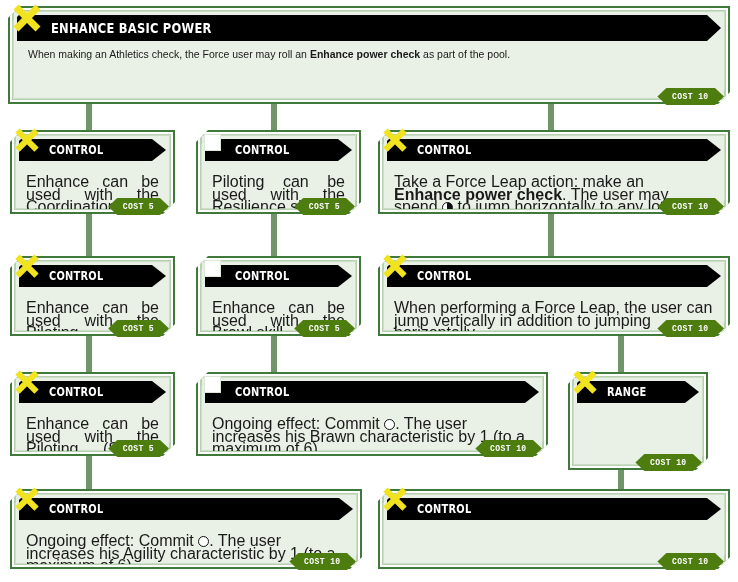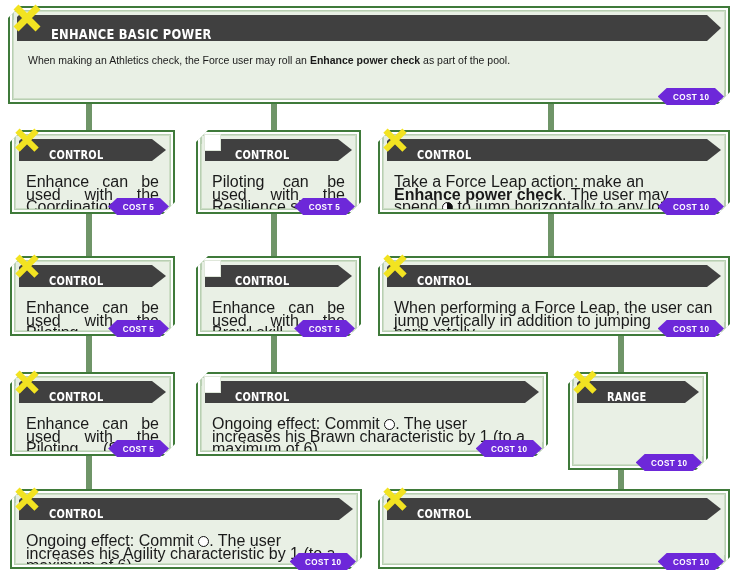--- a/index.html
+++ b/index.html
@@ -36,23 +36,23 @@
     border:1px solid #cddec6;
     clip-path:polygon(10px 0,100% 0,100% calc(100% - 10px),calc(100% - 10px) 100%,0 100%,0 10px);
     display:flex;flex-direction:column;
   }
 
   
   .hdr{
     position:relative;
     height:22px;
     margin:3px 3px 0 3px;
-    background:#404040;
+    background:#000000;
     clip-path:polygon(0 0, calc(100% - 14px) 0, 100% 50%, calc(100% - 14px) 100%, 0 100%);
-    display:flex;align-items:flex-end;
+    display:flex;align-items:center;
     flex:0 0 auto;
   }
   .card.big .hdr{height:26px;}
   .hdr .title{
     color:#ffffff;
     font-family:"DejaVu Sans", sans-serif;
     font-weight:bold;
     font-size:12px;
     letter-spacing:0.3px;
     transform:scaleX(0.82);
@@ -81,21 +81,21 @@
 
   
   .body{
     flex:1 1 auto;
     padding:15px 10px 0 10px;
     color:#1a1a1a;
     font-family:"Liberation Sans", sans-serif;
     font-size:16px;
     line-height:12.5px;
   }
-  .card.big .body{font-size:10.5px;line-height:14px;padding:12px 14px 0 14px;}
+  .card.big .body{font-size:10.5px;line-height:14px;padding:6px 14px 0 14px;}
   .body p{margin:0 0 1px 0;}
   .body b{font-weight:bold;}
   .body.just{text-align:justify;}
 
   
   .sym{
     display:inline-block;
     font-family:"DejaVu Sans", sans-serif;
     font-size:10px;
     line-height:1;
@@ -113,23 +113,23 @@
     vertical-align:-1px;
   }
   .sym-adv{font-weight:bold;}
 
   
   .cost{
     position:absolute;
     right:6px;bottom:-1px;
     height:17px;
     padding:0 13px;
-    background:#6d28d9;
+    background:#4d7c0f;
     color:#fff;
-    font-family:Liberation Sans, sans-serif;
+    font-family:Liberation Mono, monospace;
     font-weight:bold;
     font-size:9px;
     letter-spacing:0.4px;
     display:flex;align-items:center;justify-content:center;
     clip-path:polygon(9px 0,calc(100% - 9px) 0,100% 50%,calc(100% - 9px) 100%,9px 100%,0 50%);
     z-index:5;
   }
   .cost span{transform:scaleX(0.9);display:inline-block;}
 </style>
 </head>

